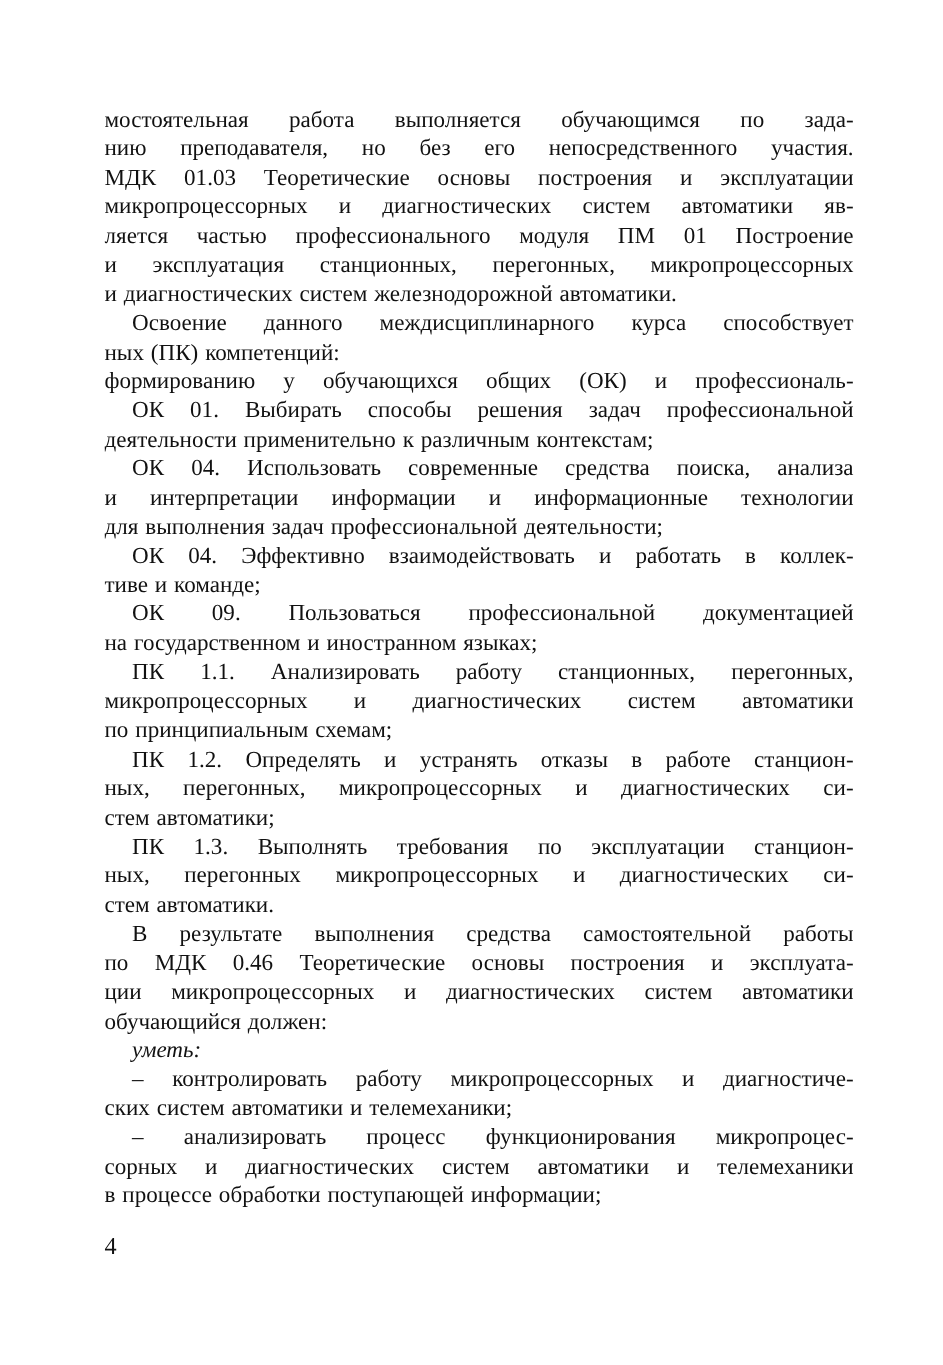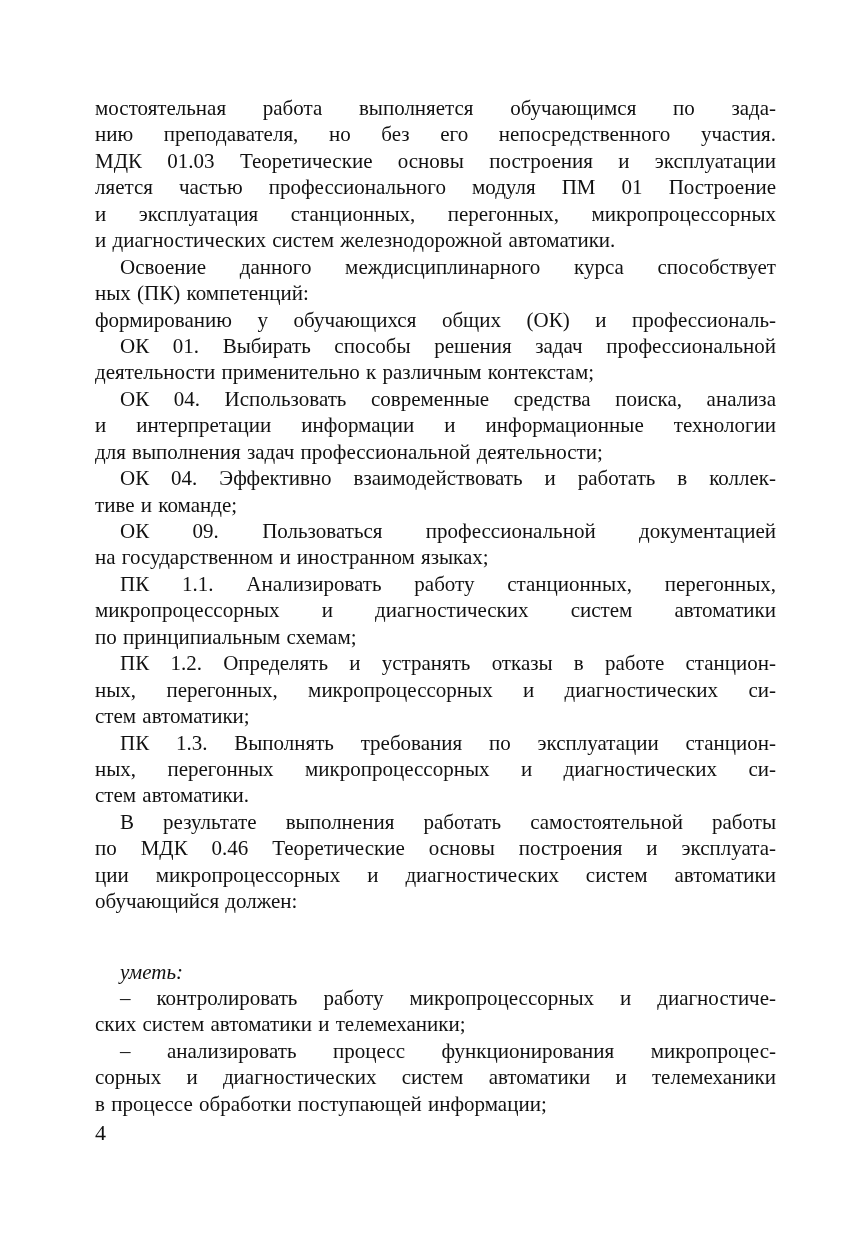--- a/index.html
+++ b/index.html
@@ -35,38 +35,38 @@
   
   .line.last {
     text-align: right;
     text-align-last: left;
   }
   .line.indent {
     text-indent: 25px;
   }
   .line.italic {
     font-style: italic;
-    margin-top: 44px;
   }
   .page-number {
     position: absolute;
     left: 95px;
     top: 1119px;
     font-size: 22px;
     line-height: 28px;
   }
 </style>
 </head>
 <body>
 
 <div class="page">
   <div class="text-block" id="text-block">
       <div class="line">мостоятельная работа выполняется обучающимся по зада-</div>
       <div class="line">нию преподавателя, но без его непосредственного участия.</div>
       <div class="line">МДК 01.03 Теоретические основы построения и эксплуатации</div>
+      <div class="line">микропроцессорных и диагностических систем автоматики яв-</div>
       <div class="line">ляется частью профессионального модуля ПМ 01 Построение</div>
       <div class="line">и эксплуатация станционных, перегонных, микропроцессорных</div>
       <div class="line last">и диагностических систем железнодорожной автоматики.</div>
       <div class="line indent">Освоение данного междисциплинарного курса способствует</div>
       <div class="line last">ных (ПК) компетенций:</div>
       <div class="line">формированию у обучающихся общих (ОК) и профессиональ-</div>
       <div class="line indent">ОК 01. Выбирать способы решения задач профессиональной</div>
       <div class="line last">деятельности применительно к различным контекстам;</div>
       <div class="line indent">ОК 04. Использовать современные средства поиска, анализа</div>
       <div class="line">и интерпретации информации и информационные технологии</div>
@@ -77,21 +77,21 @@
       <div class="line last">на государственном и иностранном языках;</div>
       <div class="line indent">ПК 1.1. Анализировать работу станционных, перегонных,</div>
       <div class="line">микропроцессорных и диагностических систем автоматики</div>
       <div class="line last">по принципиальным схемам;</div>
       <div class="line indent">ПК 1.2. Определять и устранять отказы в работе станцион-</div>
       <div class="line">ных, перегонных, микропроцессорных и диагностических си-</div>
       <div class="line last">стем автоматики;</div>
       <div class="line indent">ПК 1.3. Выполнять требования по эксплуатации станцион-</div>
       <div class="line">ных, перегонных микропроцессорных и диагностических си-</div>
       <div class="line last">стем автоматики.</div>
-      <div class="line indent">В результате выполнения работать самостоятельной работы</div>
+      <div class="line indent">В результате выполнения средства самостоятельной работы</div>
       <div class="line">по МДК 0.46 Теоретические основы построения и эксплуата-</div>
       <div class="line">ции микропроцессорных и диагностических систем автоматики</div>
       <div class="line last">обучающийся должен:</div>
       <div class="line last indent italic">уметь:</div>
       <div class="line indent">– контролировать работу микропроцессорных и диагностиче-</div>
       <div class="line last">ских систем автоматики и телемеханики;</div>
       <div class="line indent">– анализировать процесс функционирования микропроцес-</div>
       <div class="line">сорных и диагностических систем автоматики и телемеханики</div>
       <div class="line last">в процессе обработки поступающей информации;</div>
     </div>

